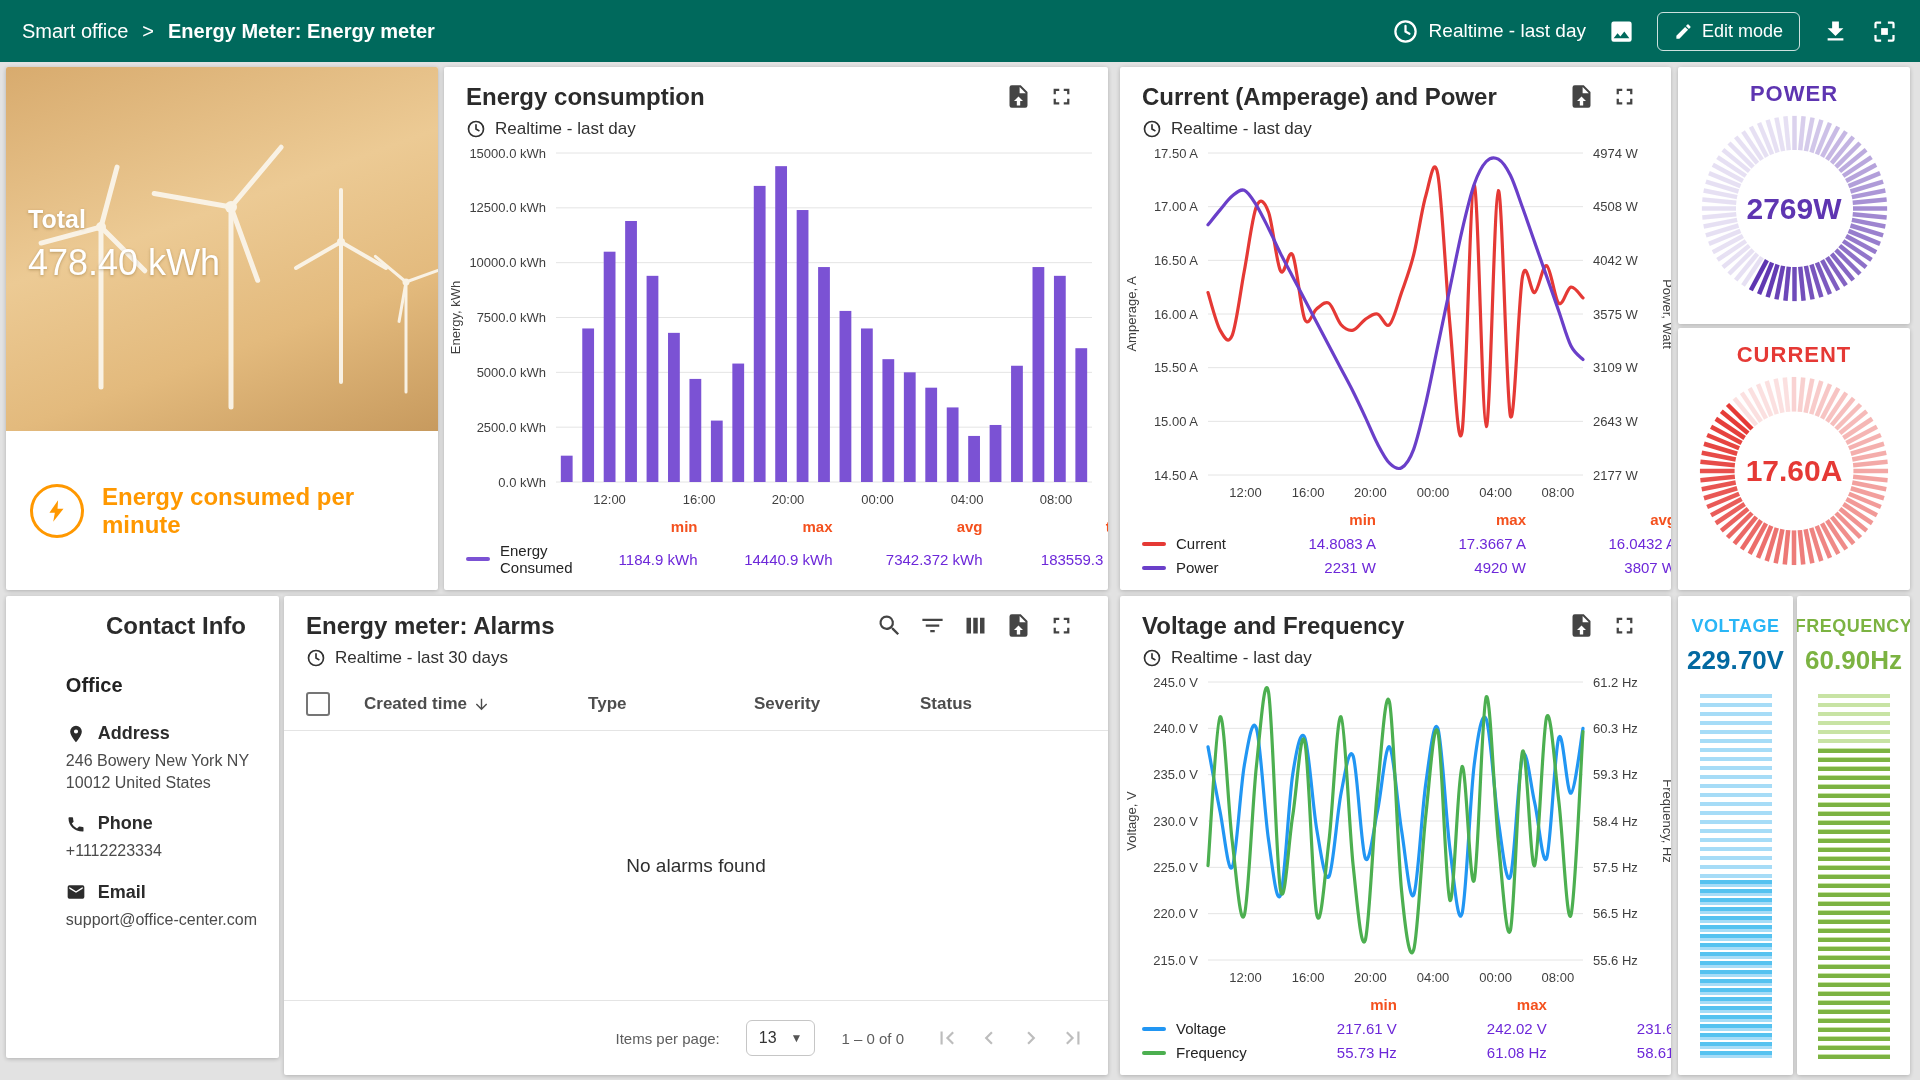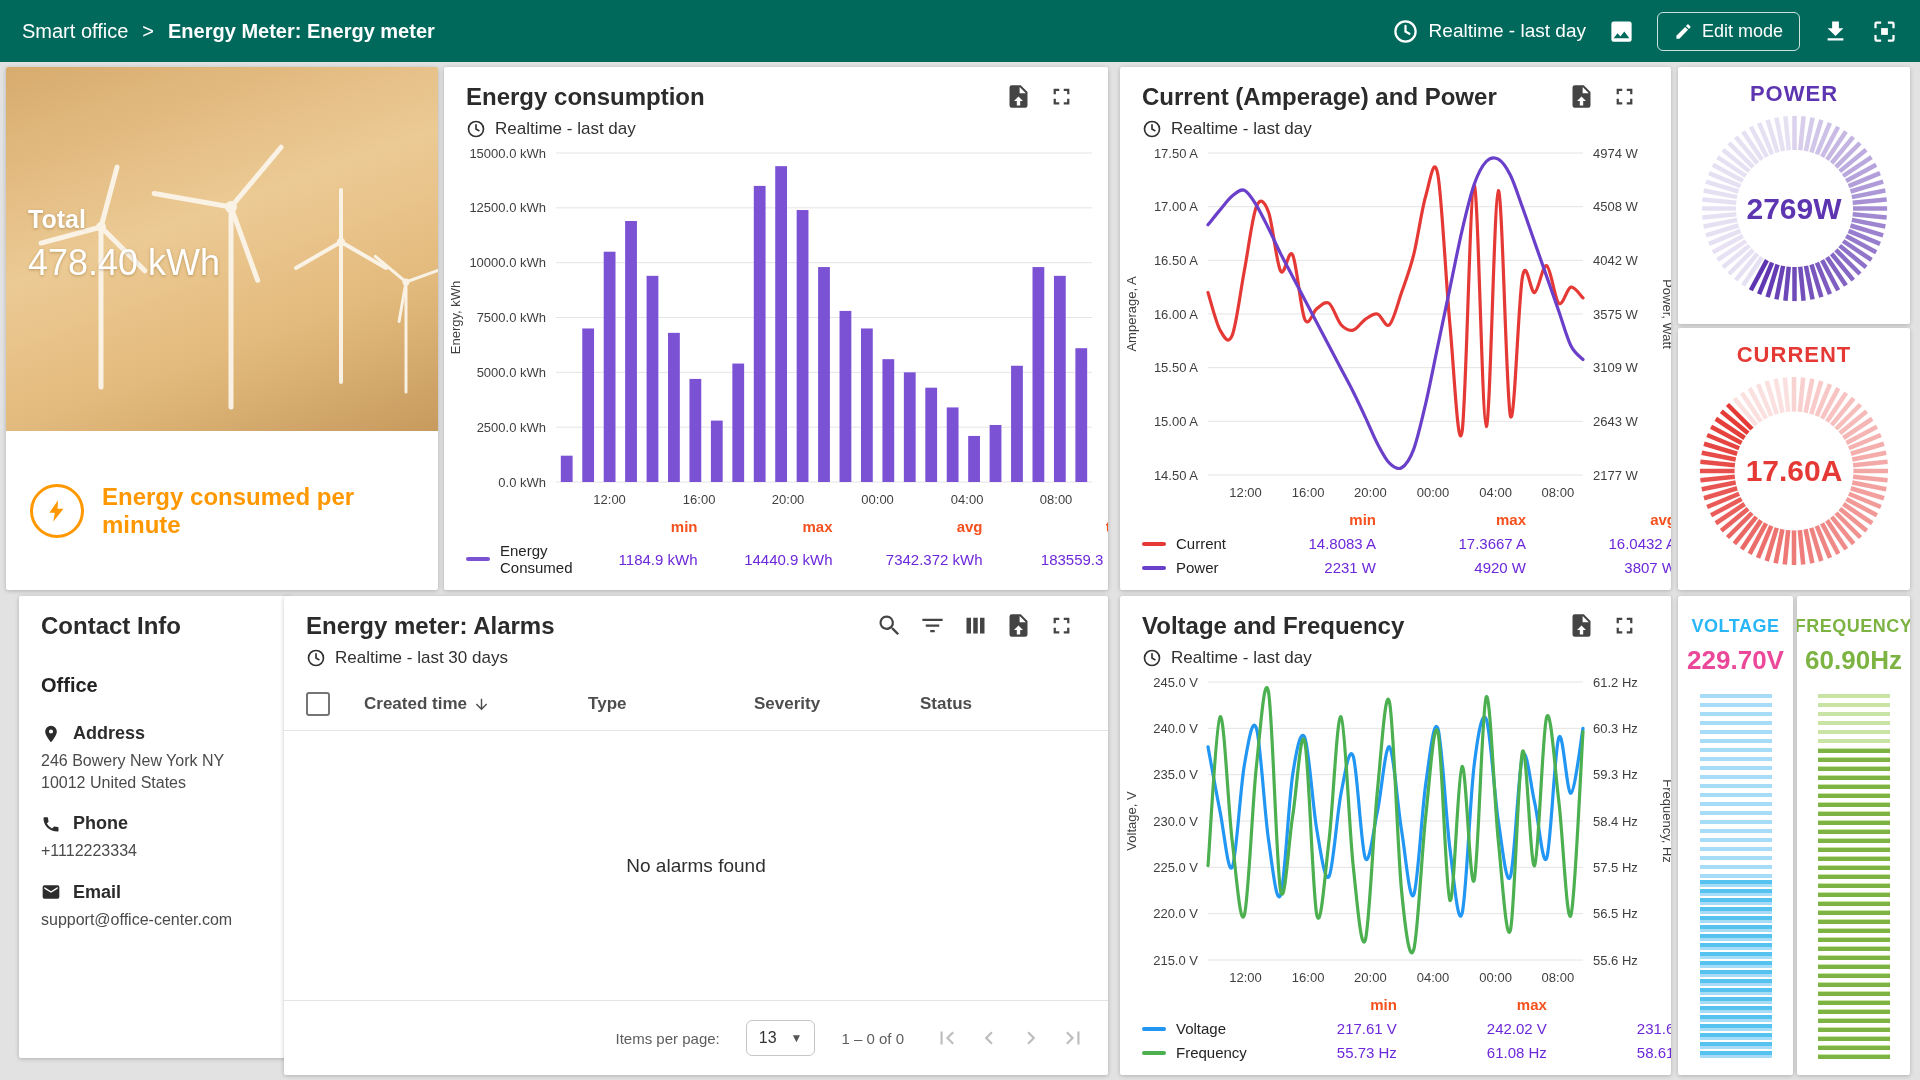--- a/index.html
+++ b/index.html
@@ -492,21 +492,21 @@
           <line x1="71.71619579044012" y1="47.084724139098704" x2="55.2173100015302" y2="16.217479886906276" stroke="#e53935" stroke-width="4.6" opacity="0.15"></line>
           <line x1="77.03899405809463" y1="44.567228049322786" x2="63.645073925316495" y2="12.231444411427745" stroke="#e53935" stroke-width="4.6" opacity="0.15"></line>
           <line x1="82.58291936473225" y1="42.58357985606747" x2="72.42295566082606" y2="9.090668105440159" stroke="#e53935" stroke-width="4.6" opacity="0.15"></line>
           <line x1="88.29458067903228" y1="41.15288317580618" x2="81.46641940846777" y2="6.825398361693118" stroke="#e53935" stroke-width="4.6" opacity="0.15"></line>
           <line x1="94.11897158022637" y1="40.28891639966818" x2="90.68837166869176" y2="5.457450966141295" stroke="#e53935" stroke-width="4.6" opacity="0.15"></line>
         </svg>
       <div class="rgauge-val" style="color:#e53935">17.60A</div>
     </div>
   </div>
 
-  <div class="card" style="left:19px;top:596px;width:273px;height:462px;">
+  <div class="card" style="left:6px;top:596px;width:273px;height:462px;align-items:flex-end;">
     <div class="chart-head">
         <div class="card-title">Contact Info</div>
       </div>
     <div class="contact-body">
       <div class="contact-office">Office</div>
       <div class="c-row">
         <svg viewBox="0 0 24 24">
             <path d="M12 2a7 7 0 0 0-7 7c0 5.25 7 13 7 13s7-7.75 7-13a7 7 0 0 0-7-7zm0 9.5A2.5 2.5 0 1 1 12 6.5a2.5 2.5 0 0 1 0 5z"></path>
           </svg>
         <span>Address</span>
@@ -700,21 +700,21 @@
         </span>
         <span class="lv">55.73 Hz</span>
         <span class="lv">61.08 Hz</span>
         <span class="lv">58.61 Hz</span>
       </div>
     </div>
   </div>
 
   <div class="card vcard" style="left:1678px;top:596px;width:115px;height:479px;">
     <div class="v-title" style="color:#29b6f6">VOLTAGE</div>
-    <div class="v-value" style="color:#ec4899">229.70V</div>
+    <div class="v-value" style="color:#0369a1">229.70V</div>
     <div class="vbar" id="vbar-voltage">
       <div class="base" style="background: repeating-linear-gradient(rgb(166, 220, 247) 0px, rgb(166, 220, 247) 4px, transparent 4px, transparent 9px);"></div>
         <div class="fill" style="height: 49%; background: repeating-linear-gradient(rgb(85, 194, 240) 0px, rgb(85, 194, 240) 4px, transparent 4px, transparent 9px);"></div>
     </div>
   </div>
 
   <div class="card vcard" style="left:1797px;top:596px;width:113px;height:479px;">
     <div class="v-title" style="color:#7cb342">FREQUENCY</div>
     <div class="v-value" style="color:#7cb342">60.90Hz</div>
     <div class="vbar" id="vbar-frequency">

